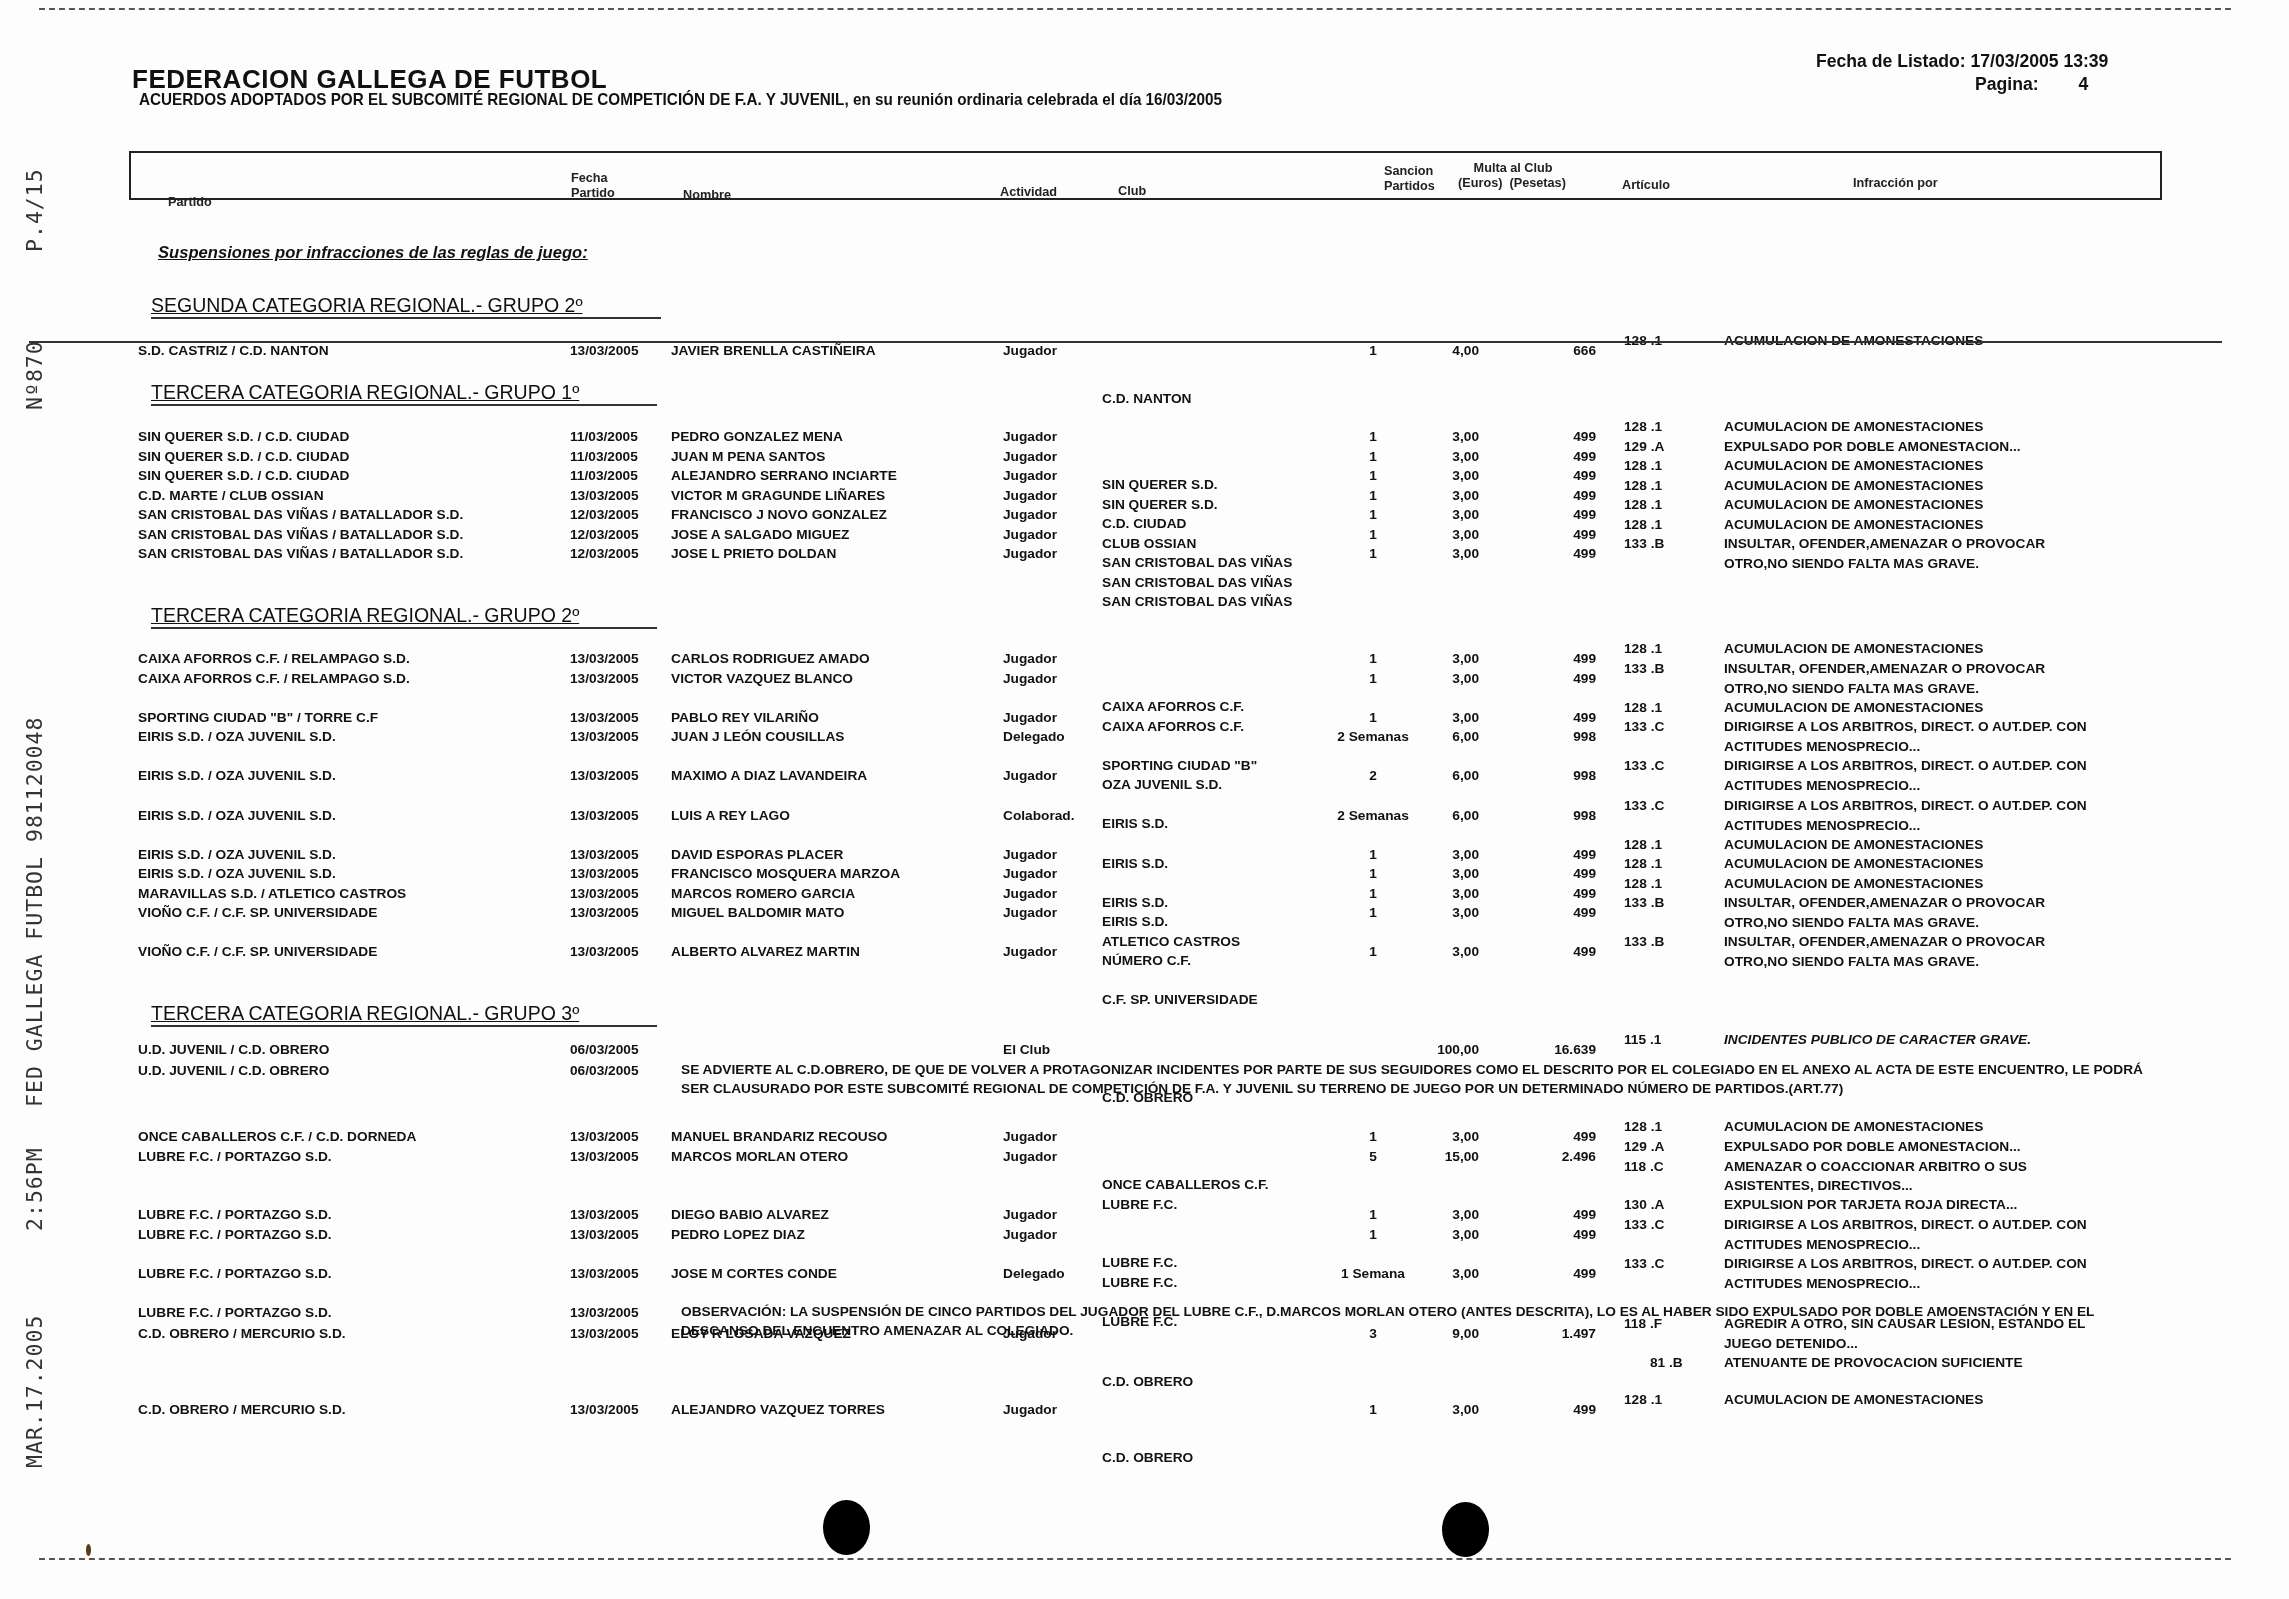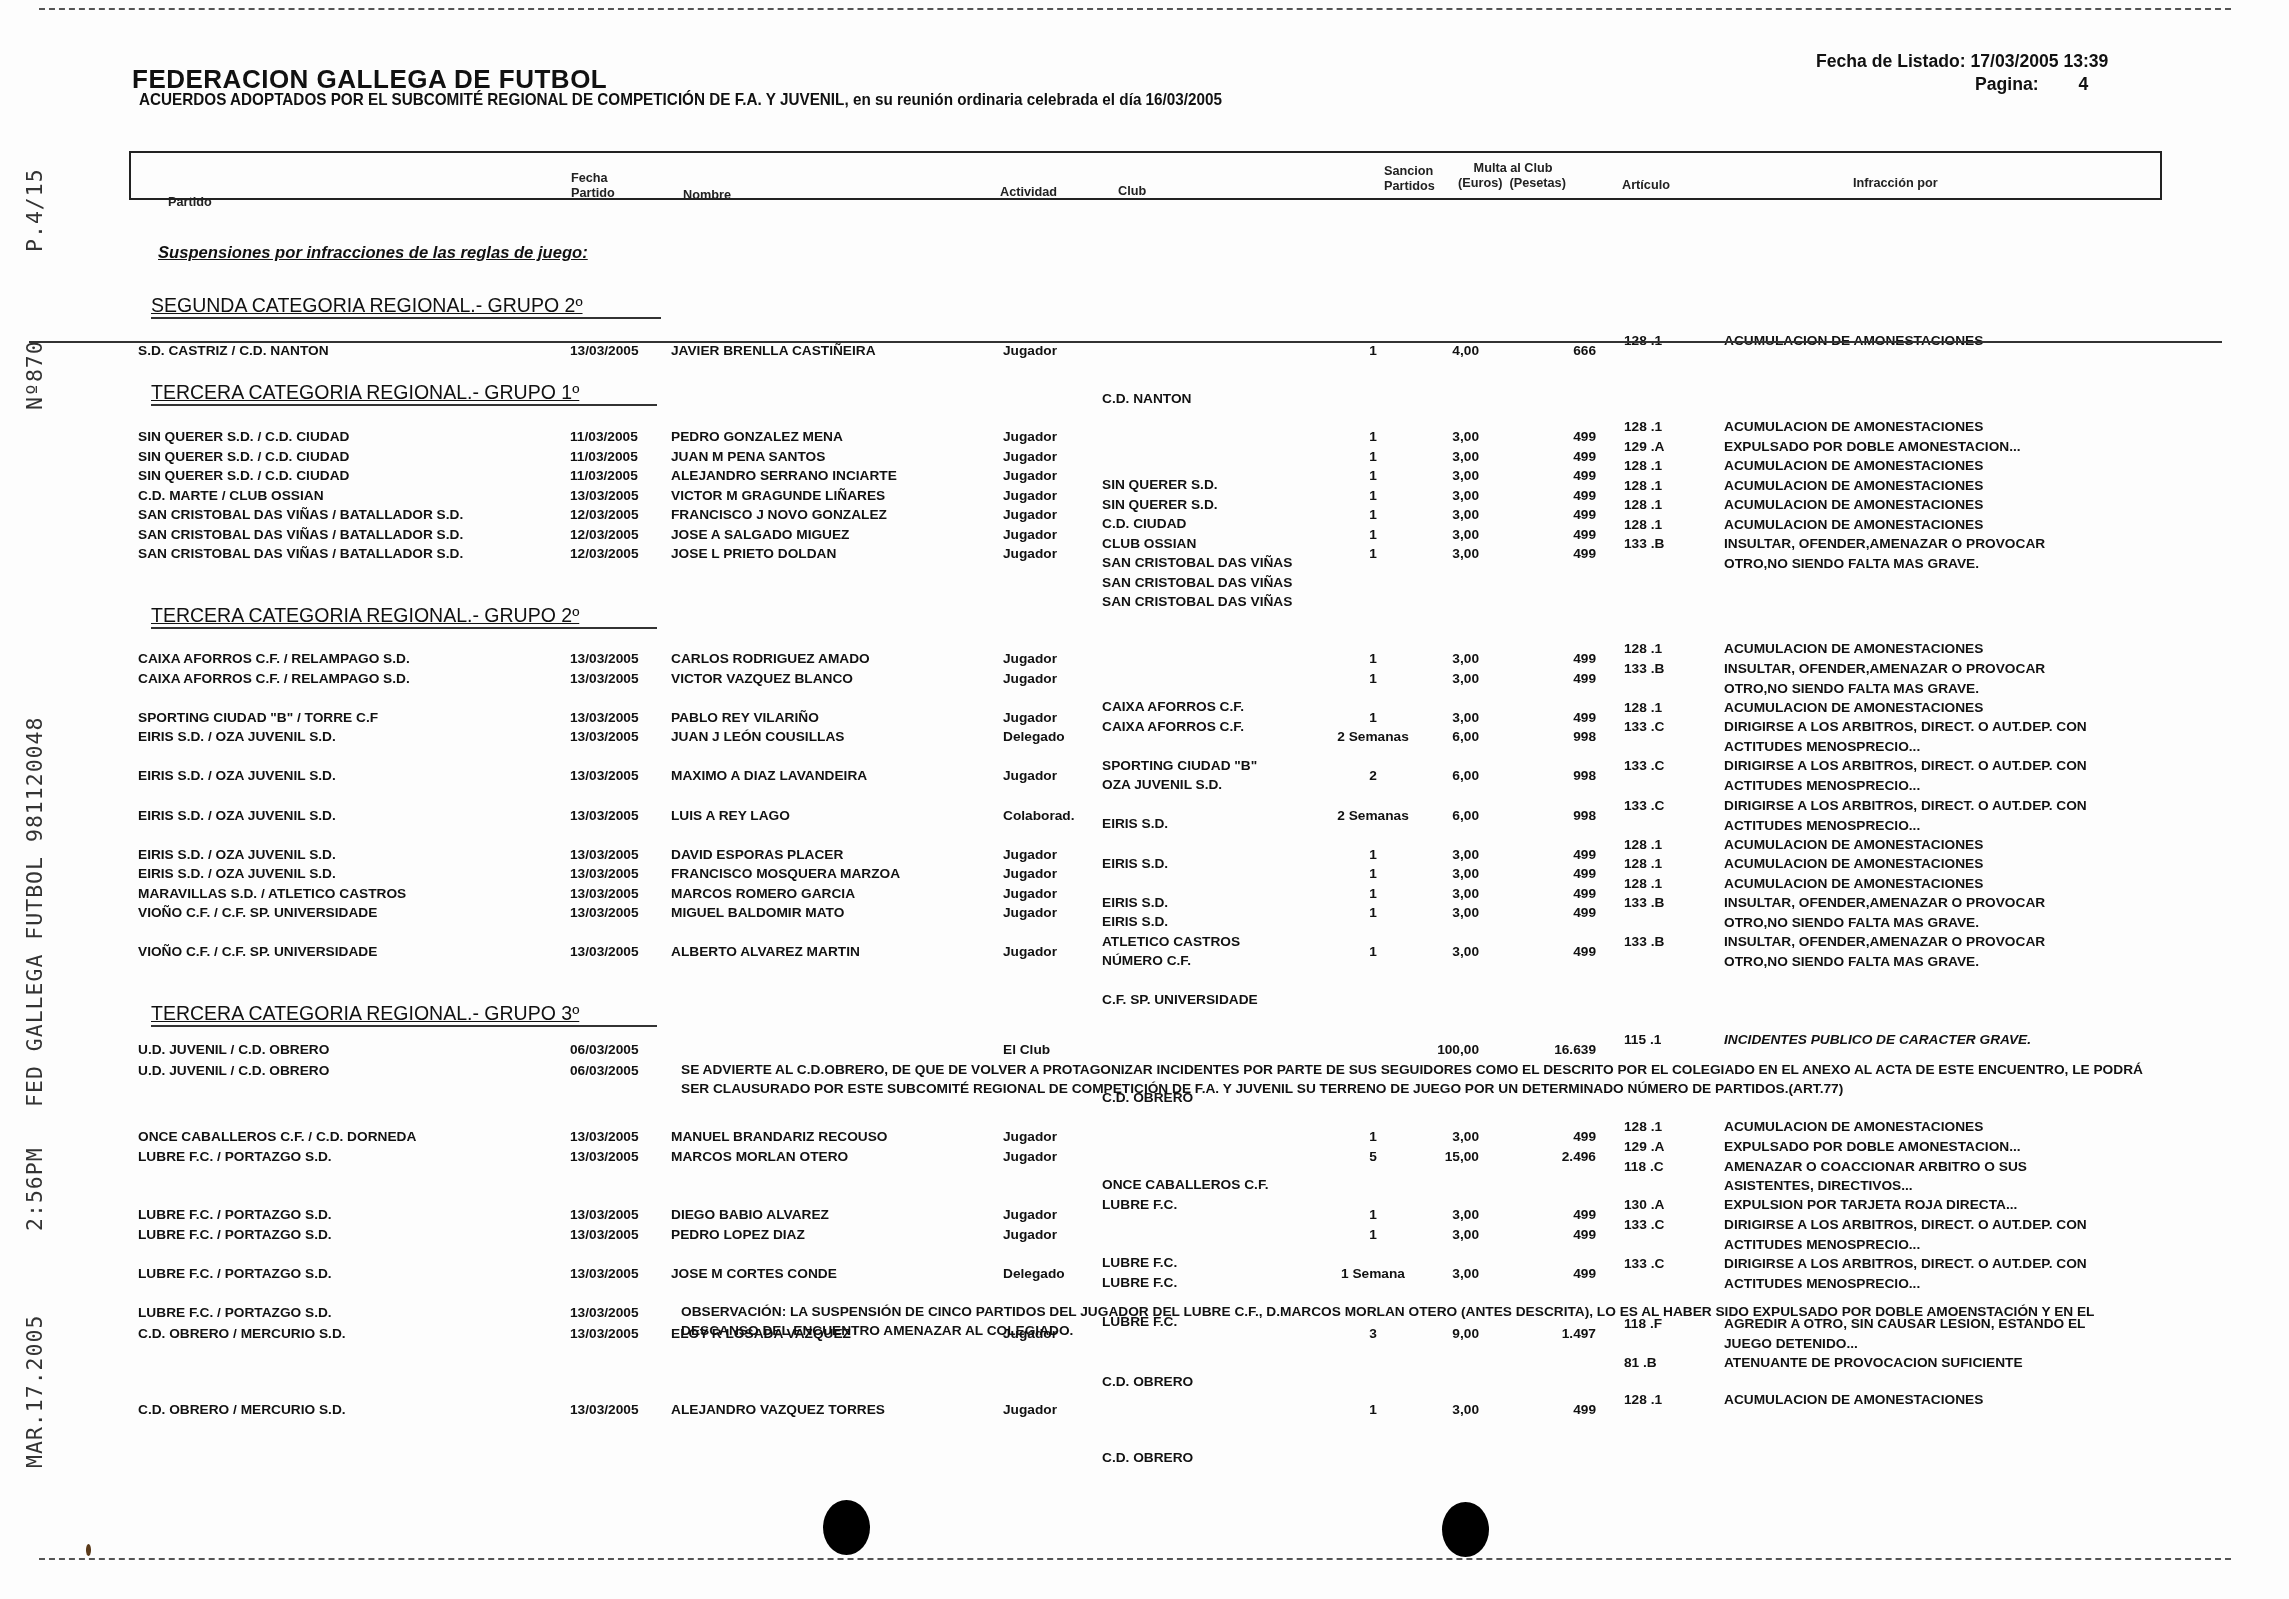--- a/index.html
+++ b/index.html
@@ -425,21 +425,21 @@
       <span class="c-fecha">13/03/2005</span>
       <span class="c-nombre">ELOY R LOSADA VAZQUEZ</span>
       <span class="c-act">Jugador</span>
       <span class="c-club">C.D. OBRERO</span>
       <span class="c-sancion">3</span>
       <span class="c-euros">9,00</span>
       <span class="c-pesetas">1.497</span>
       <span class="c-art" style="top: -9.8px;">118 .F</span>
       <span class="c-inf" style="top: -9.8px;">AGREDIR A OTRO, SIN CAUSAR LESION, ESTANDO EL</span>
       <span class="c-inf" style="top: 9.8px;">JUEGO DETENIDO...</span>
-      <span class="c-art" style="top: 29px;">81 .B</span>
+      <span class="c-art" style="top: 29px; margin-left: 26px;">81 .B</span>
       <span class="c-inf" style="top: 29px;">ATENUANTE DE PROVOCACION SUFICIENTE</span>
     </div>
     <div class="row" style="top: 1402px;">
       <span class="c-partido">C.D. OBRERO / MERCURIO S.D.</span>
       <span class="c-fecha">13/03/2005</span>
       <span class="c-nombre">ALEJANDRO VAZQUEZ TORRES</span>
       <span class="c-act">Jugador</span>
       <span class="c-club">C.D. OBRERO</span>
       <span class="c-sancion">1</span>
       <span class="c-euros">3,00</span>

